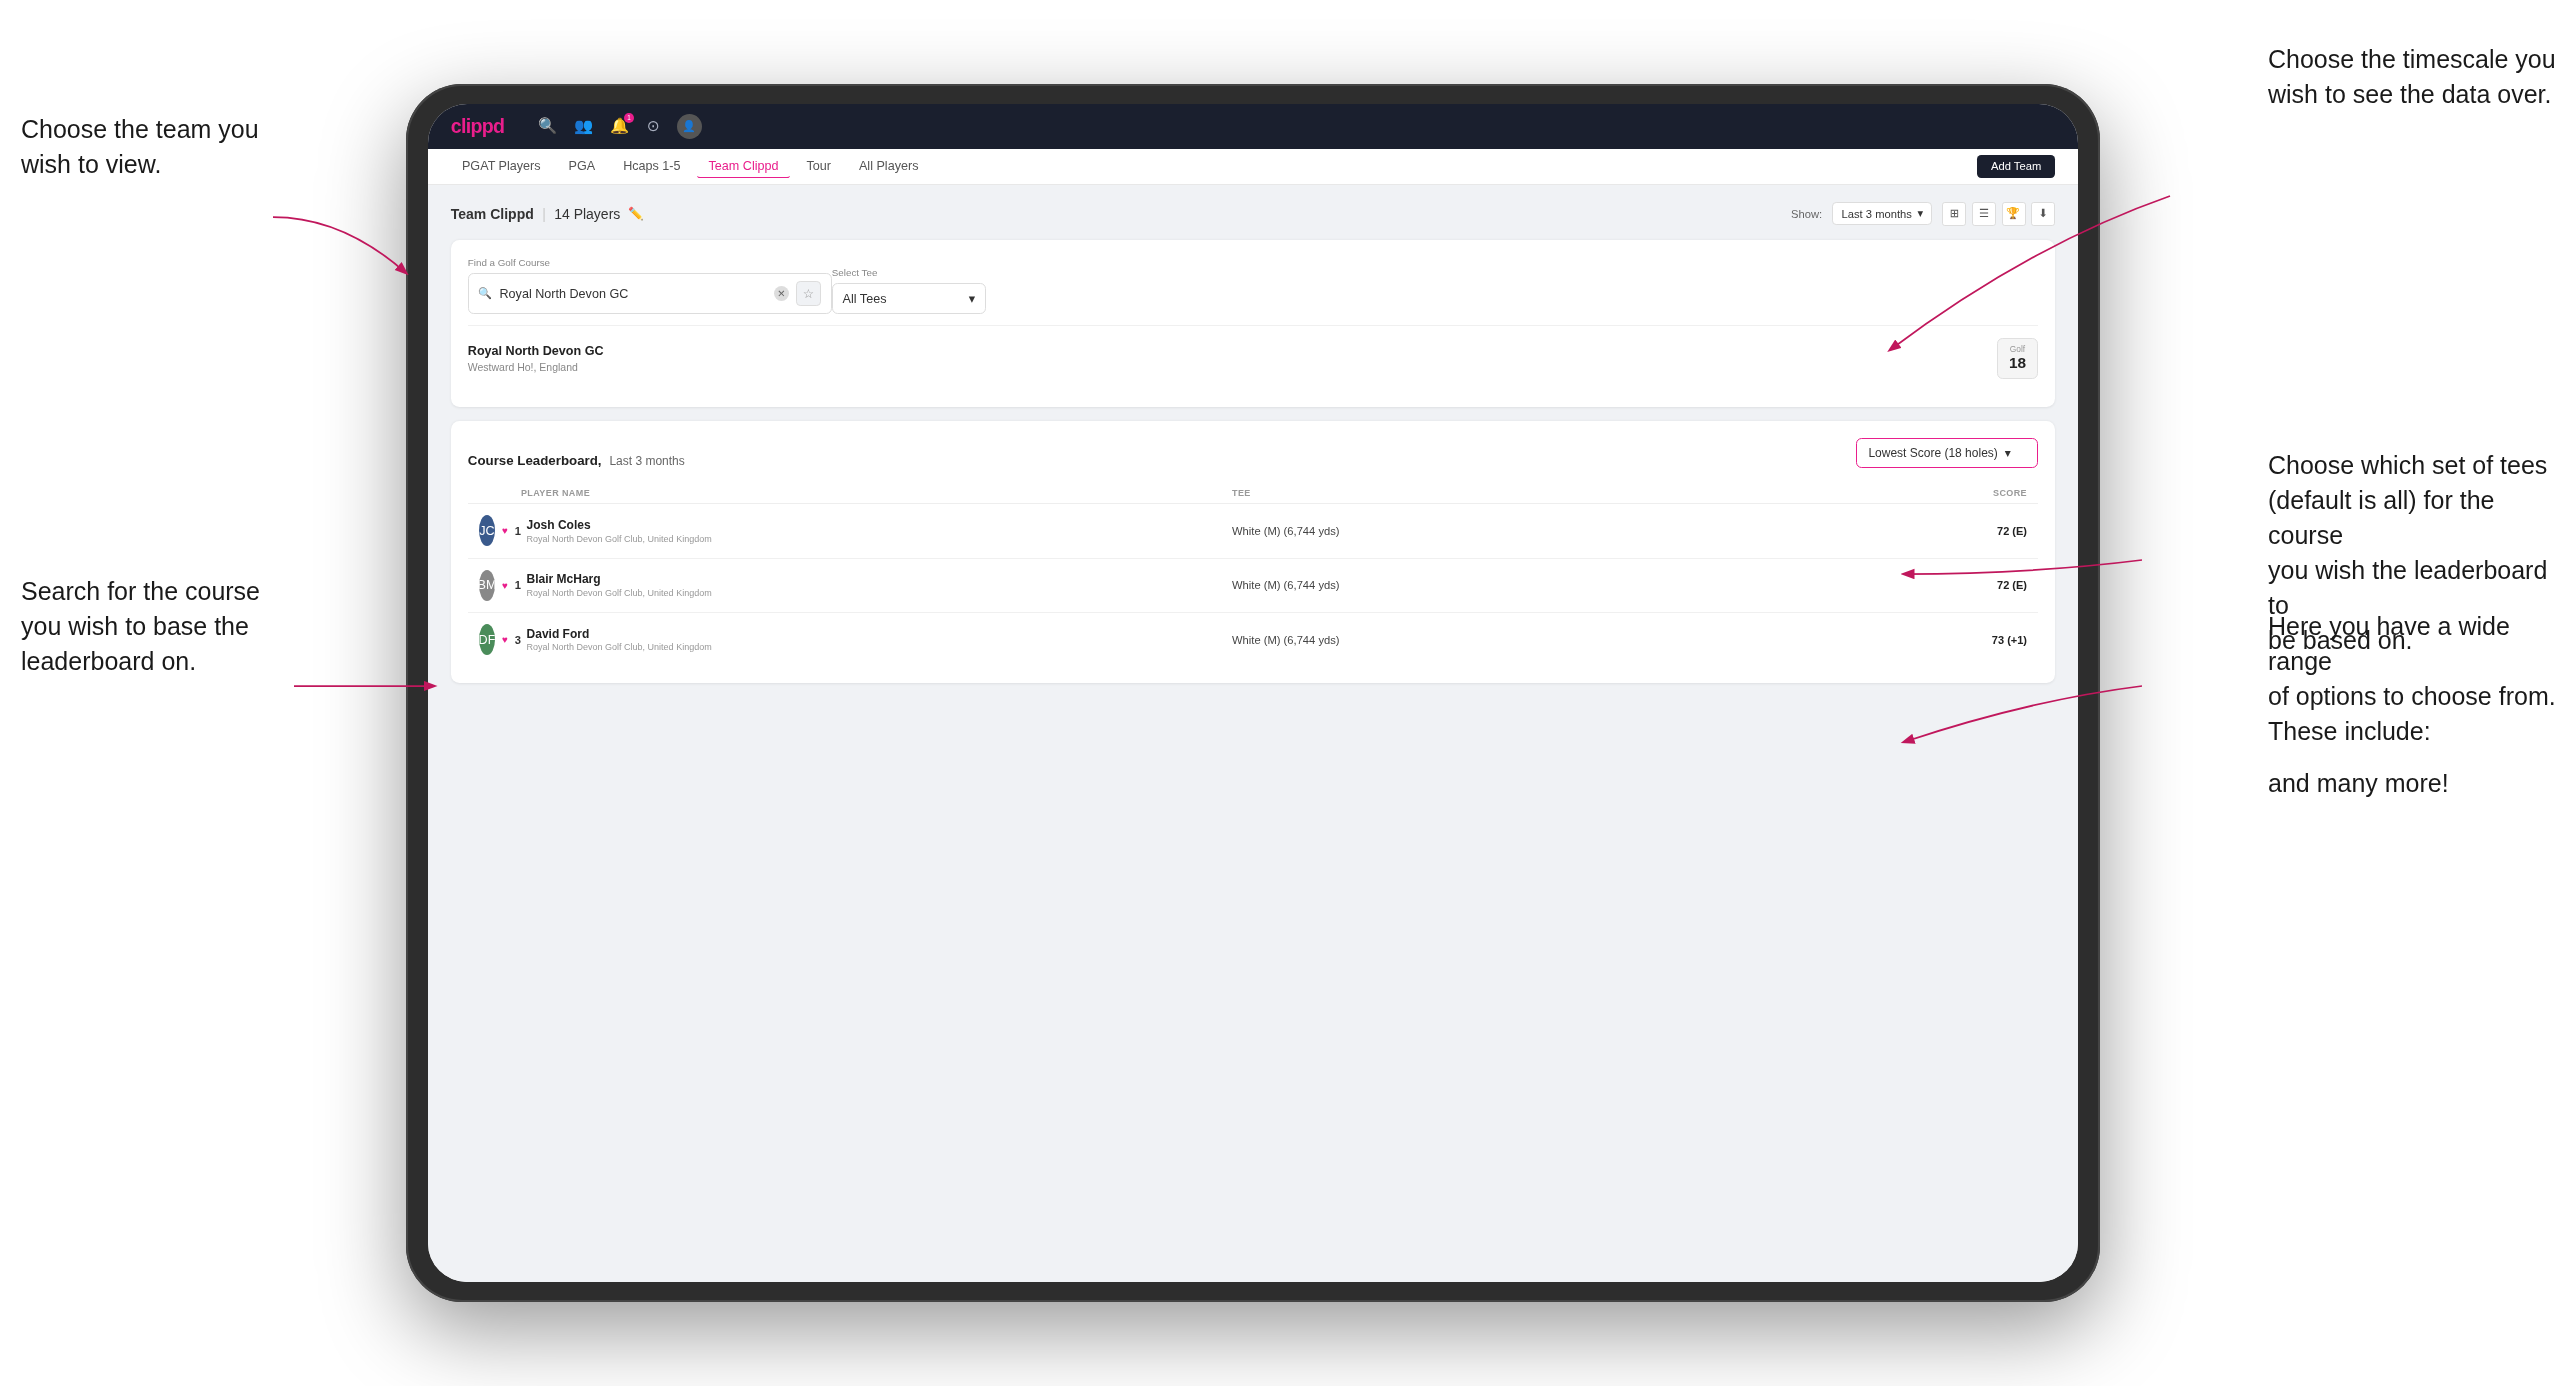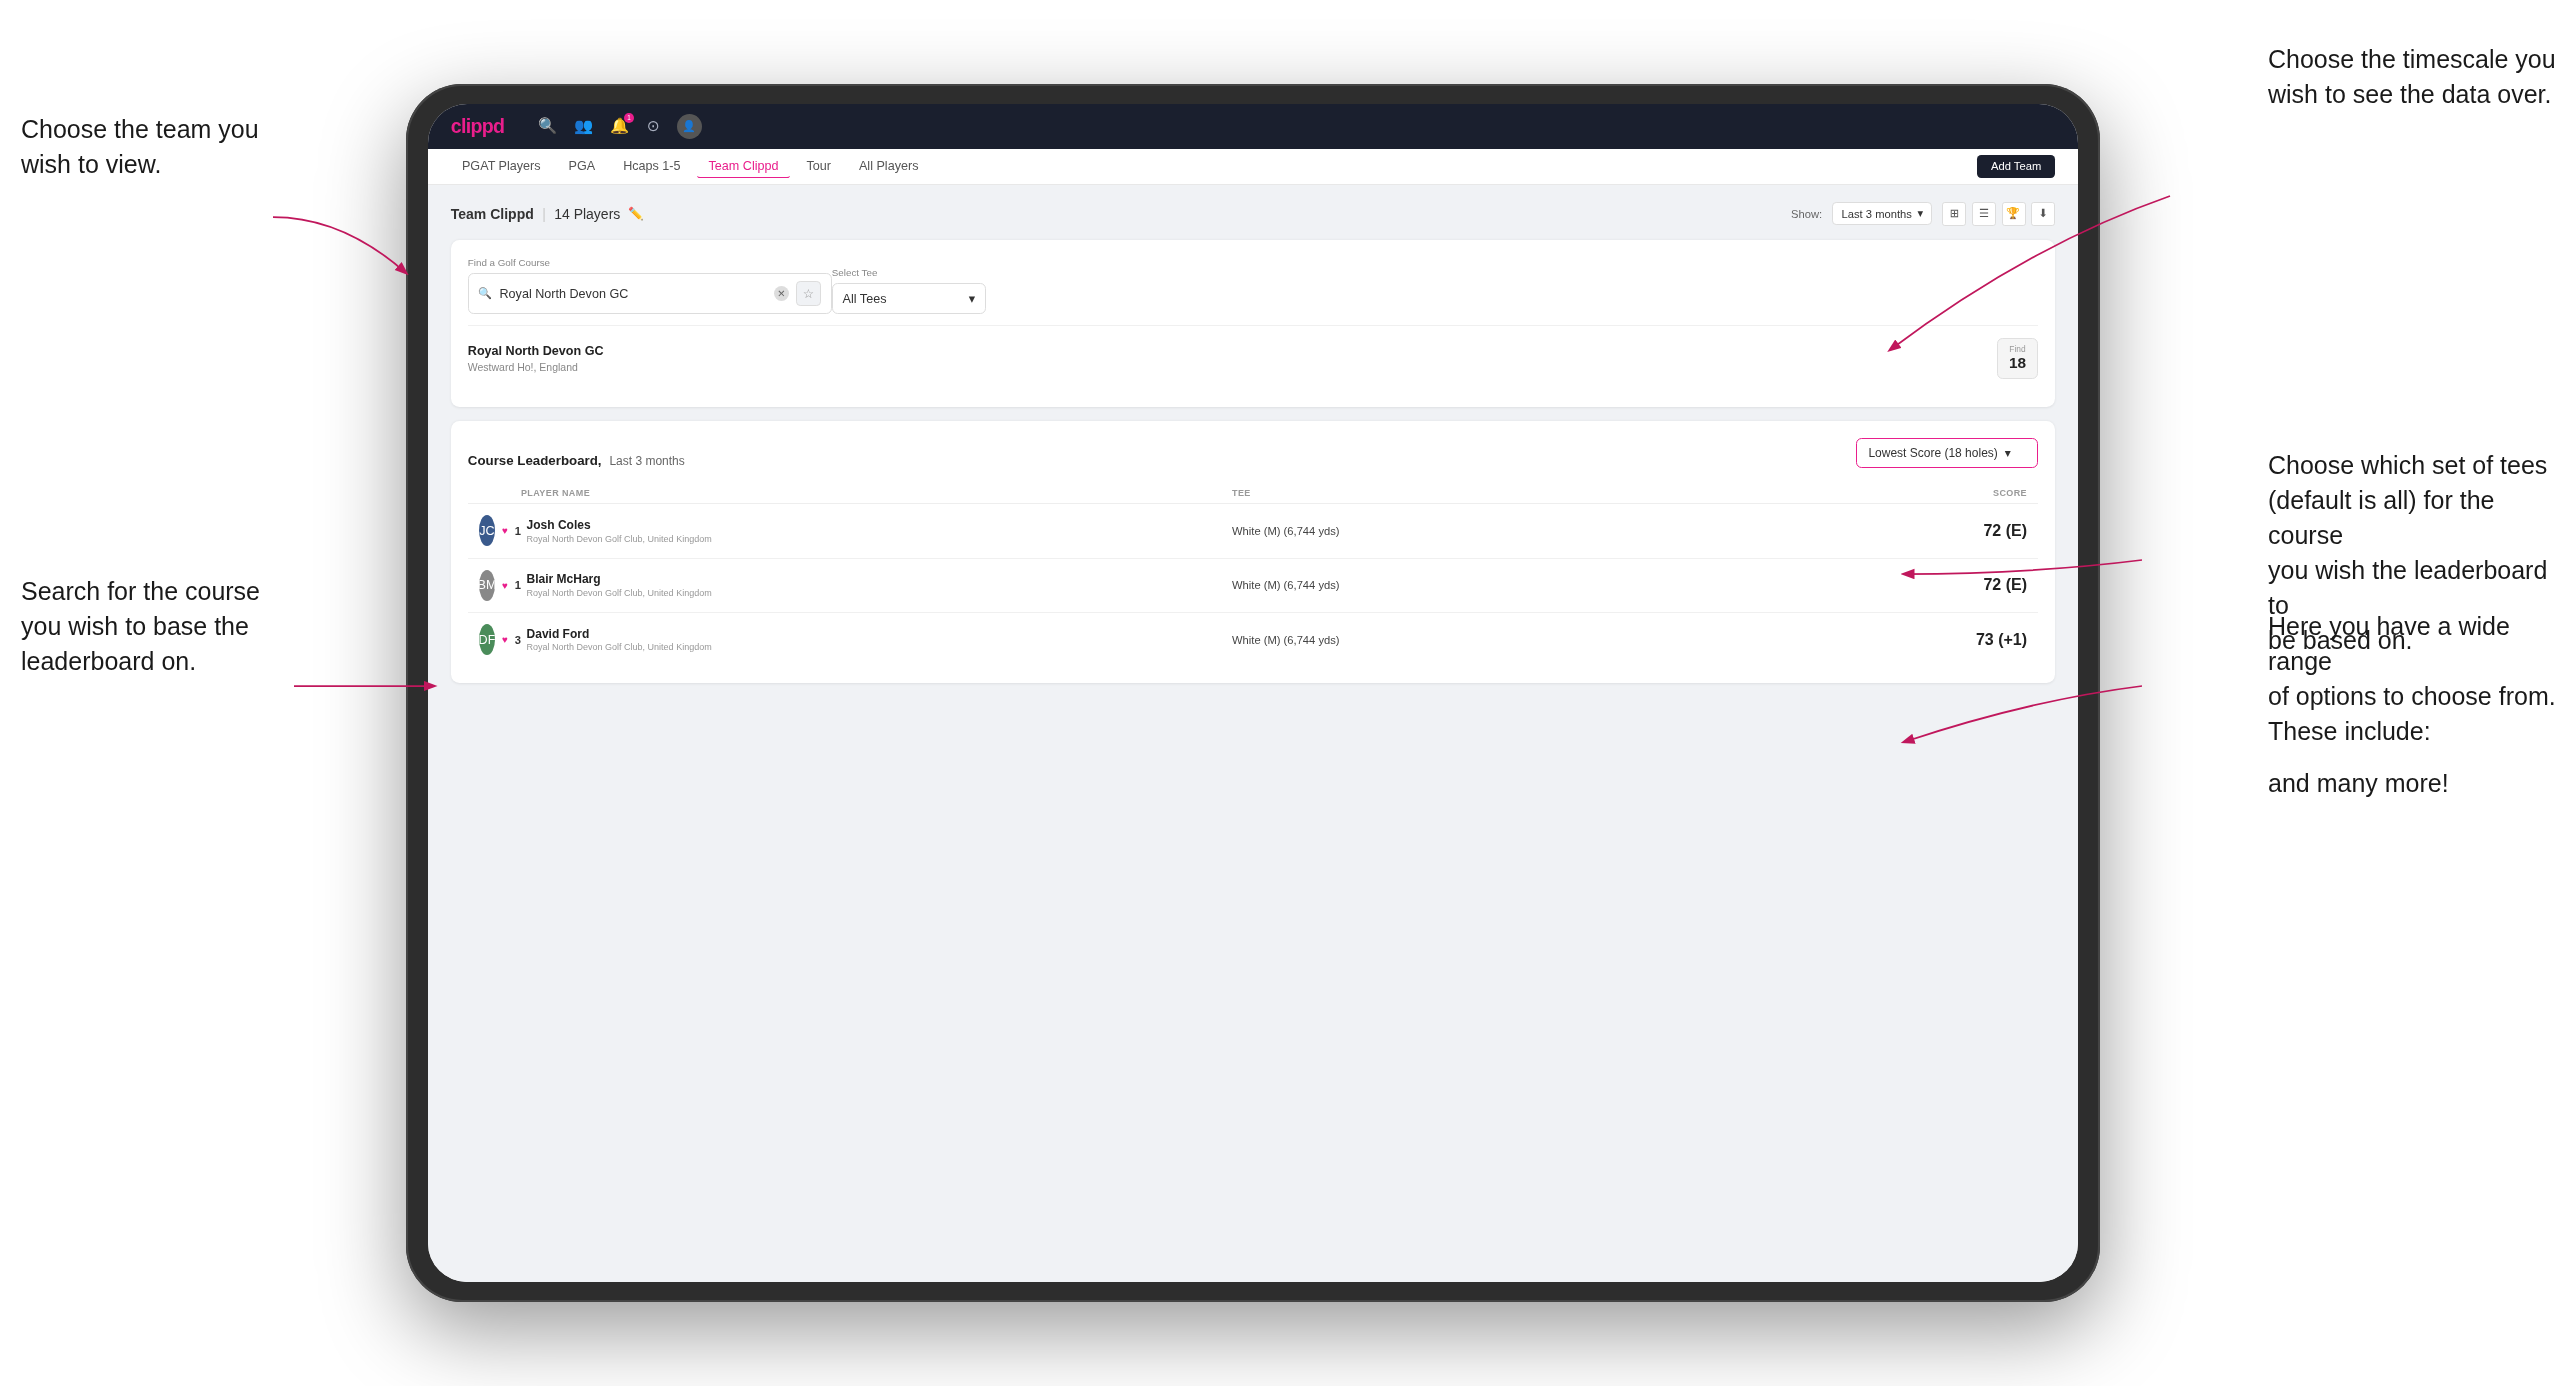--- a/index.html
+++ b/index.html
@@ -414,21 +414,21 @@
     .player-name-cell { padding-left: 5.6px; }
     .player-name { font-size: 12px; font-weight: 600; color: #222; }
     .player-club { font-size: 9px; color: #999; margin-top: 1.4px; }
 
     .tee-cell {
       font-size: 11.2px;
       color: #444;
     }
 
     .score-cell {
-      font-size: 16px;
+      font-size: 11px;
       font-weight: 600;
       color: #222;
       text-align: right;
     }
 
     
     .arrow-svg {
       position: absolute;
       pointer-events: none;
     }
@@ -597,21 +597,21 @@
             </div>
           </div>
         </div>
 
         <div class="course-result">
           <div>
             <div class="course-name">Royal North Devon GC</div>
             <div class="course-location">Westward Ho!, England</div>
           </div>
           <div class="holes-badge">
-            <div class="holes-label">Find</div>
+            <div class="holes-label">Golf</div>
             <div class="holes-number">18</div>
           </div>
         </div>
       </div>
 
       <div class="card">
         <div class="leaderboard-header">
           <div class="leaderboard-title">
             <span>Course Leaderboard,</span>
             <span style="font-weight:400; color:#666; font-size:12px; margin-left:4.2px;">Last 3 months</span>

